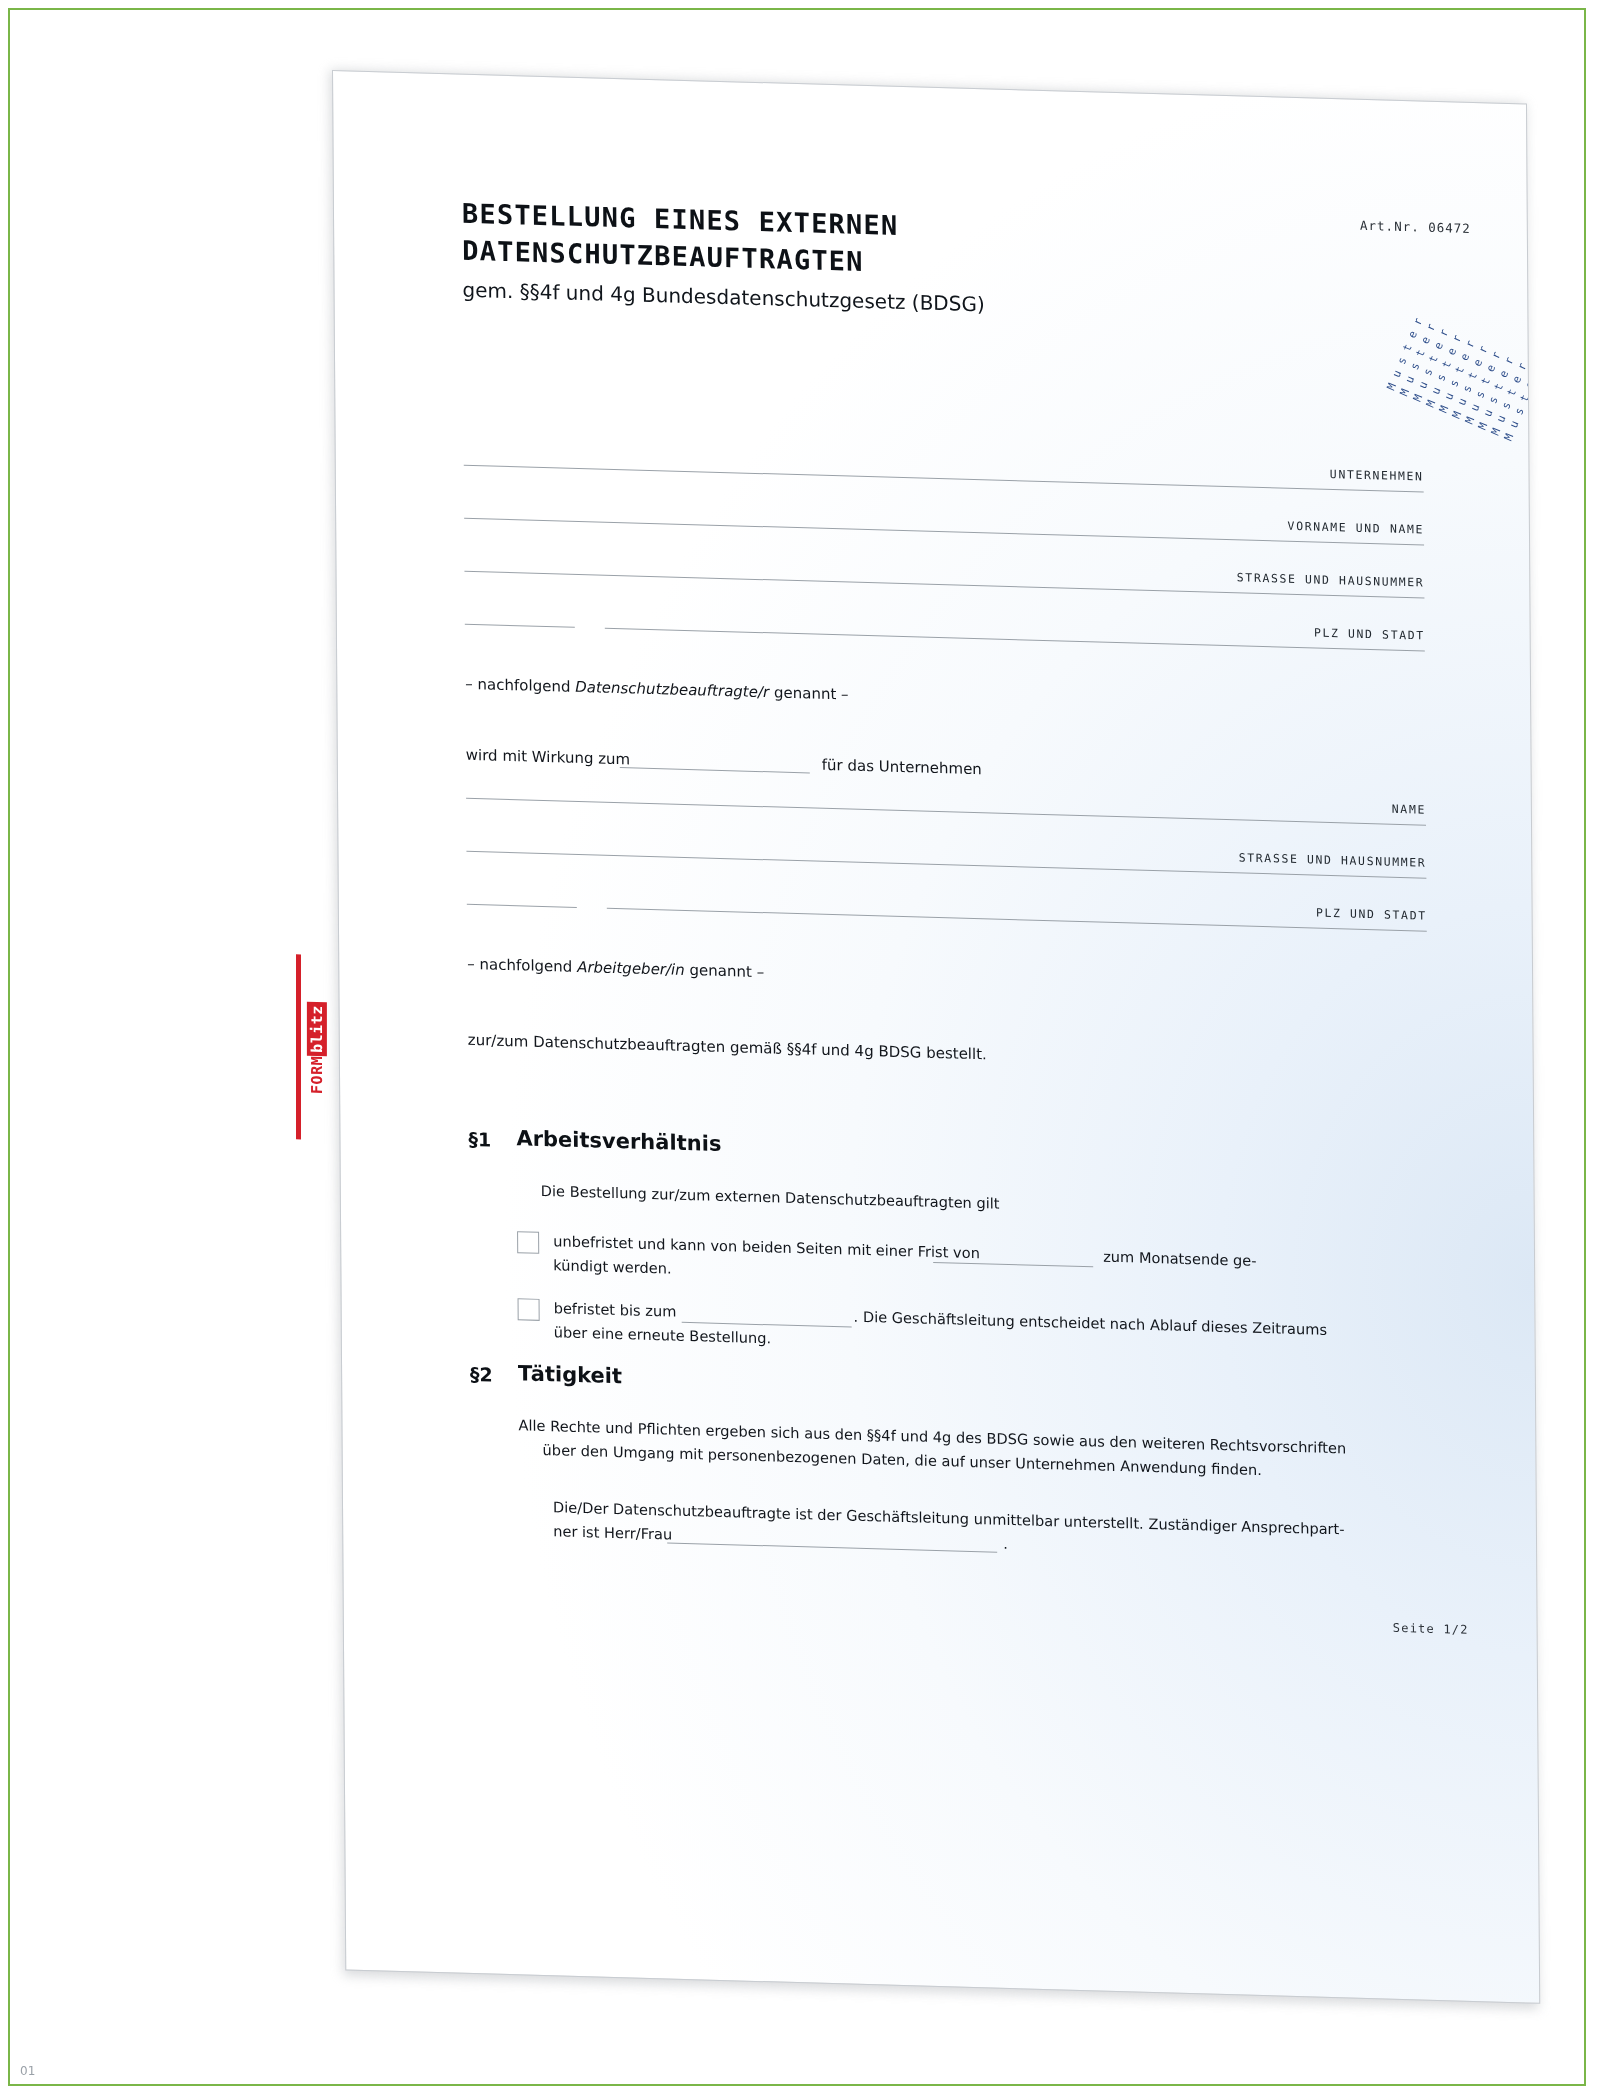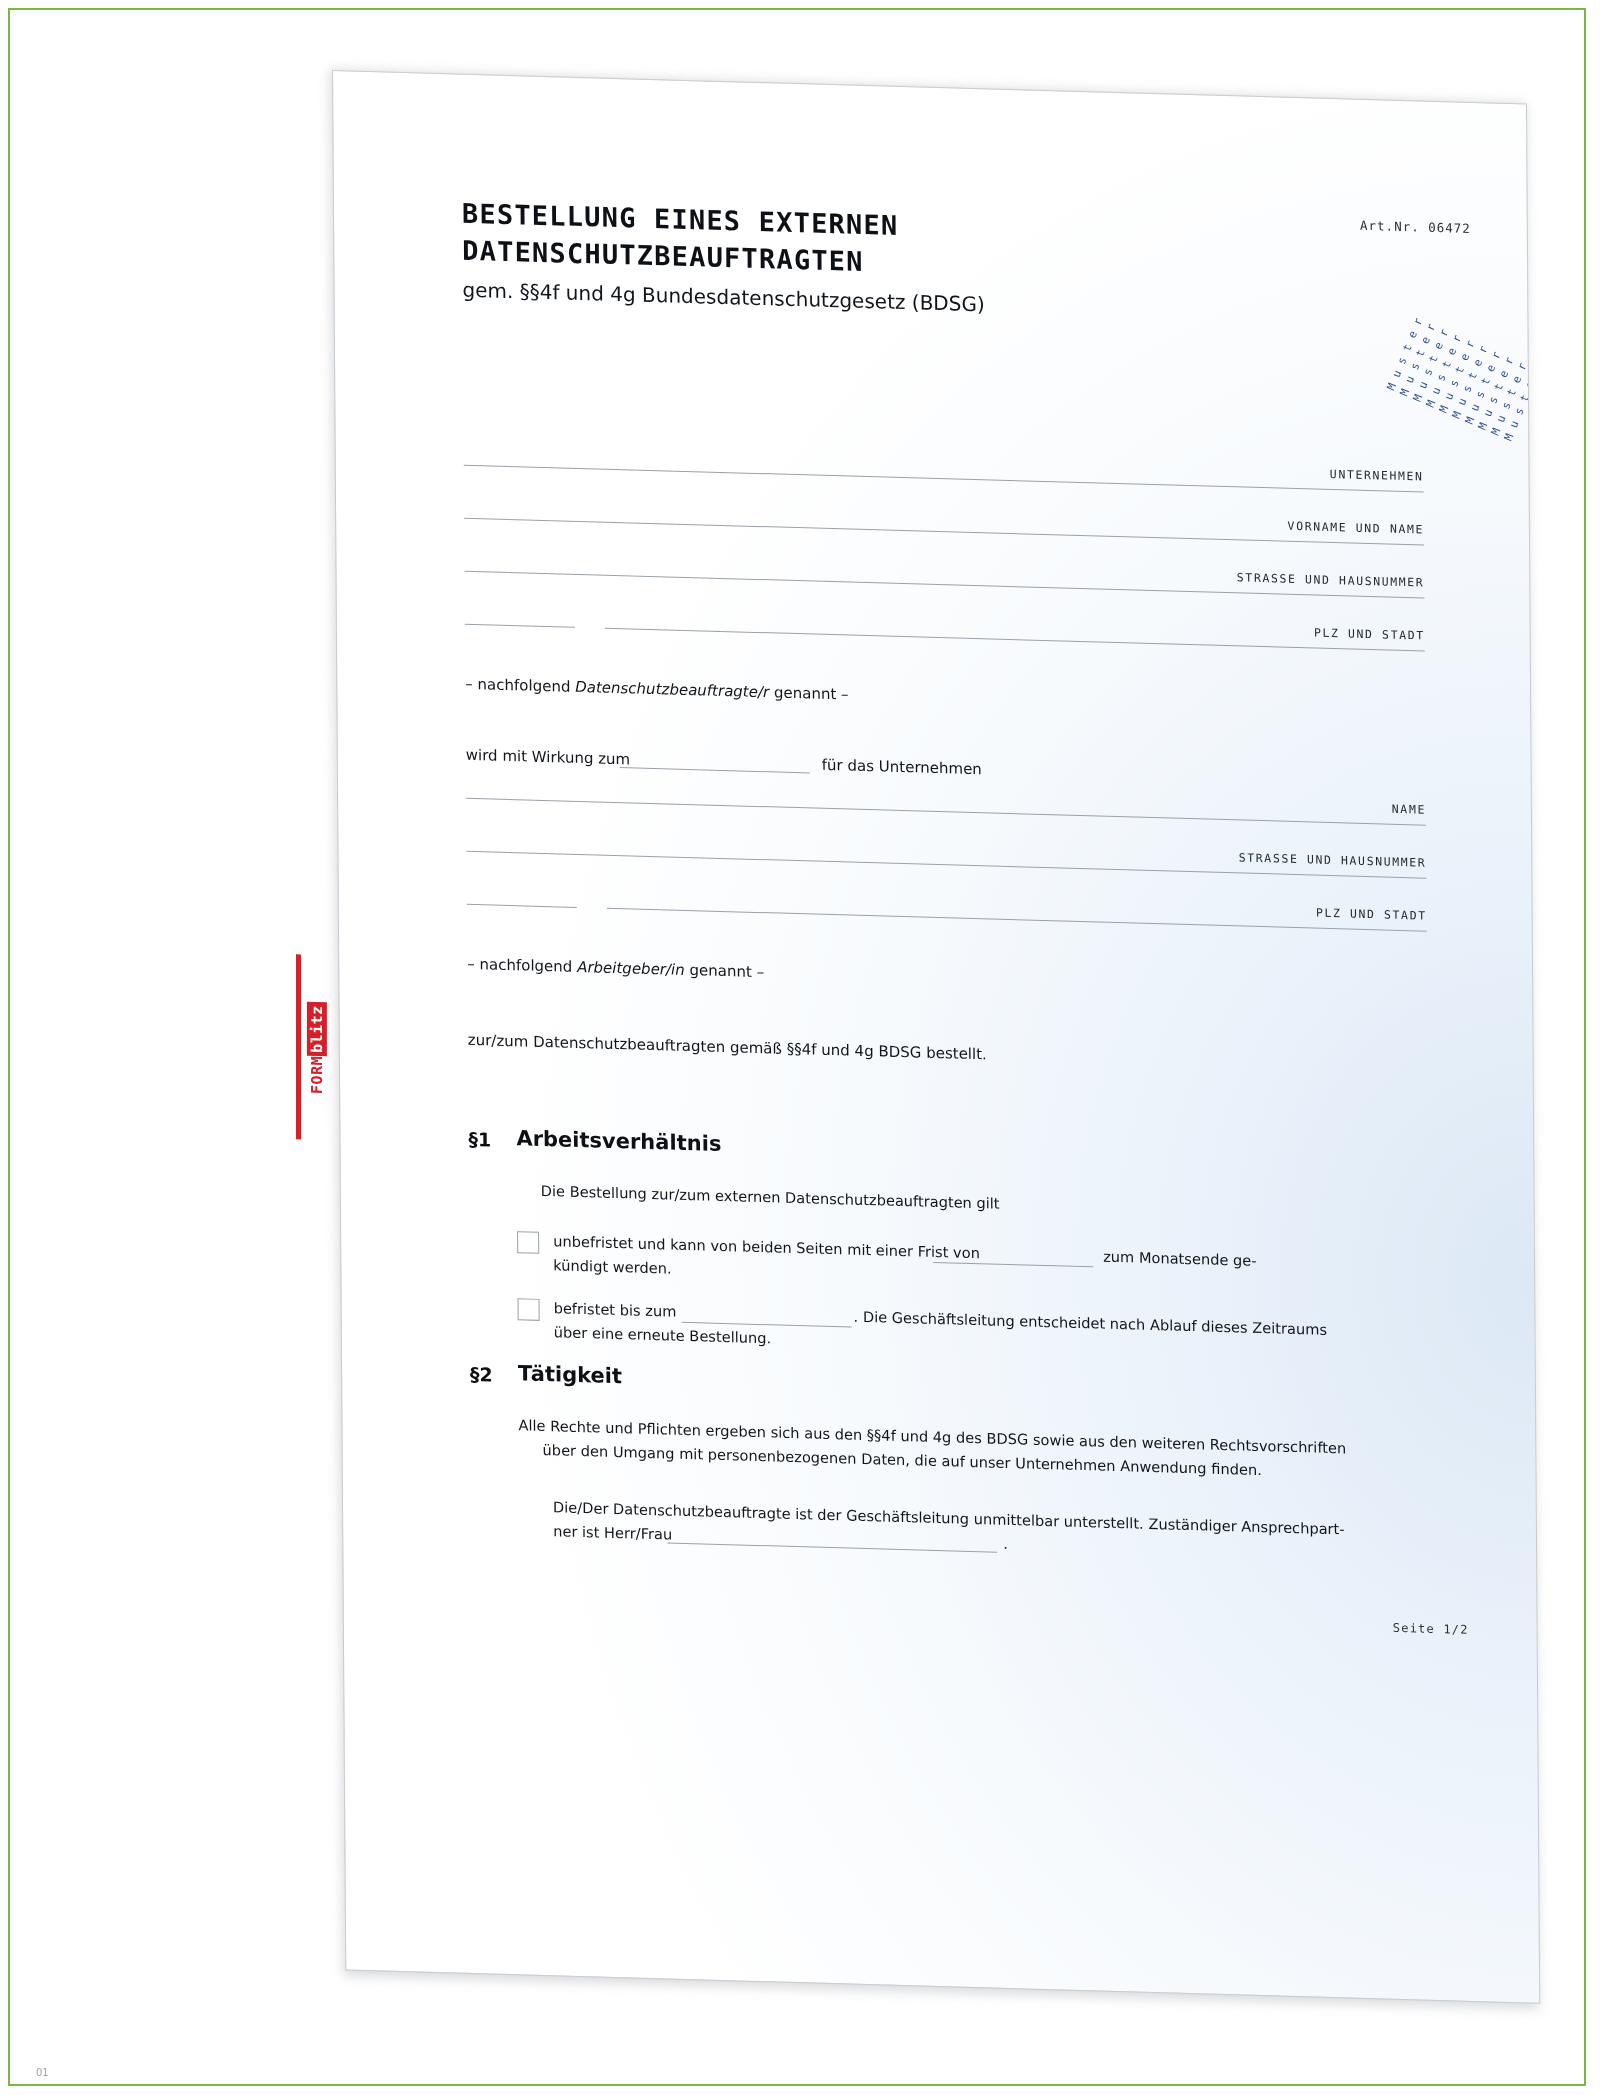--- a/index.html
+++ b/index.html
@@ -128,22 +128,22 @@
   .tab .label span{
     transform:rotate(-90deg);
     white-space:nowrap;
     font-family:"DejaVu Sans Mono", monospace;
     font-size:15px;font-weight:bold;letter-spacing:.5px;
   }
   .tab .label .form{color:#d5202a;}
   .tab .label .blitz{color:#ffffff;background:#d5202a;padding:1px 3px;}
 
   .tinycorner{
-    position:absolute;left:36px;bottom:22px;
-    font-size:10px;color:#9aa1a8;
+    position:absolute;left:20px;bottom:22px;
+    font-size:12px;color:#9aa1a8;
   }
 </style>
 </head>
 <body>
 
 <div class="frame">
 
   <div class="greenborder"></div>
 
   <div class="sheet-wrap">

